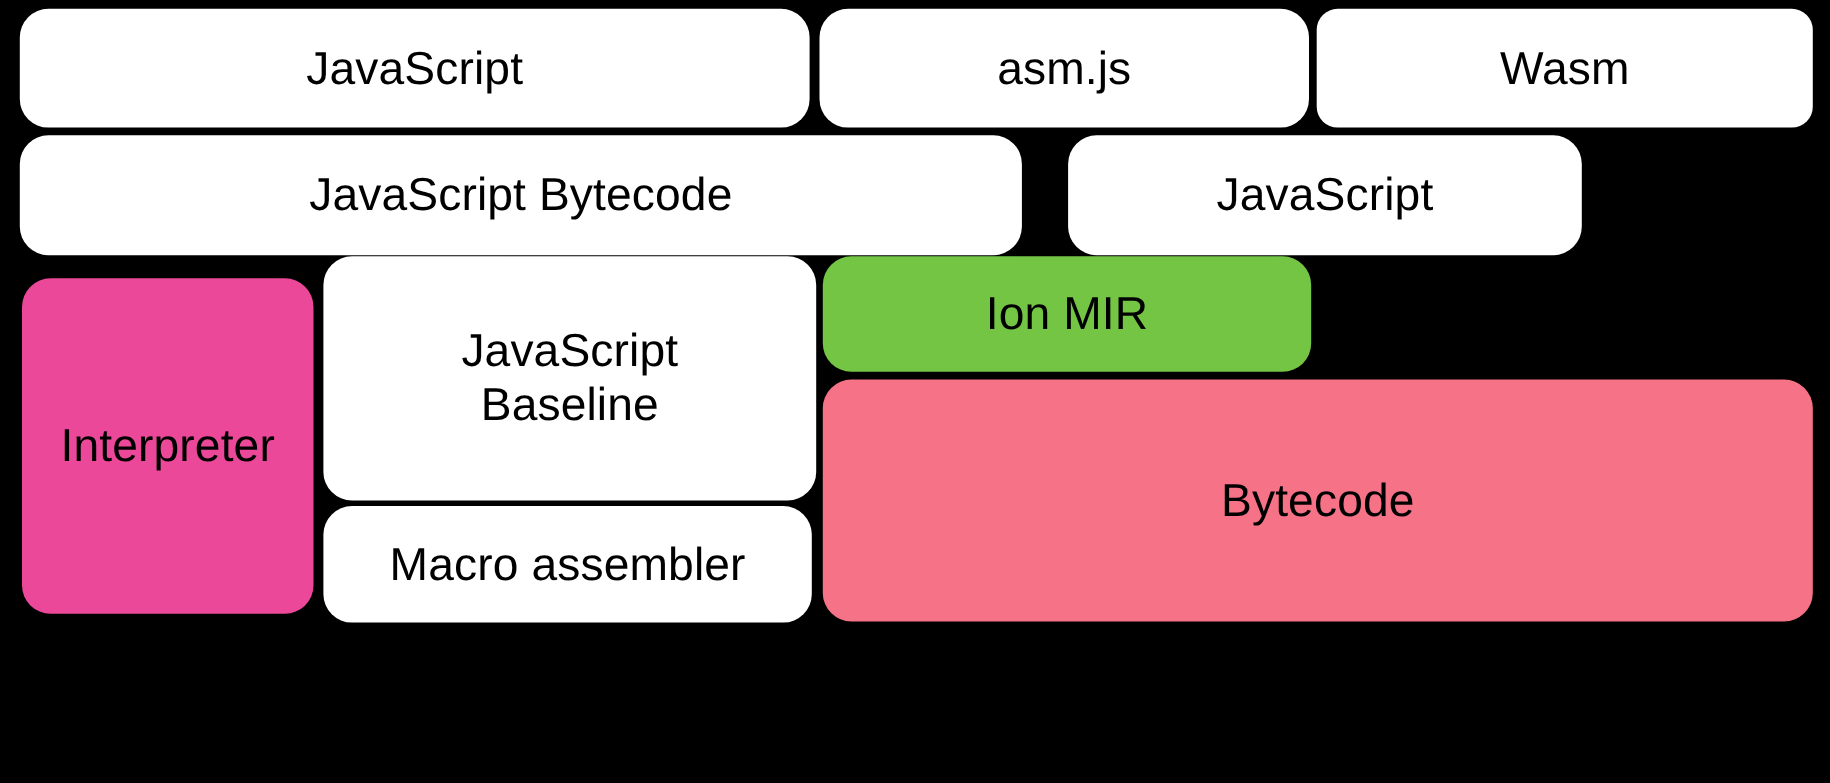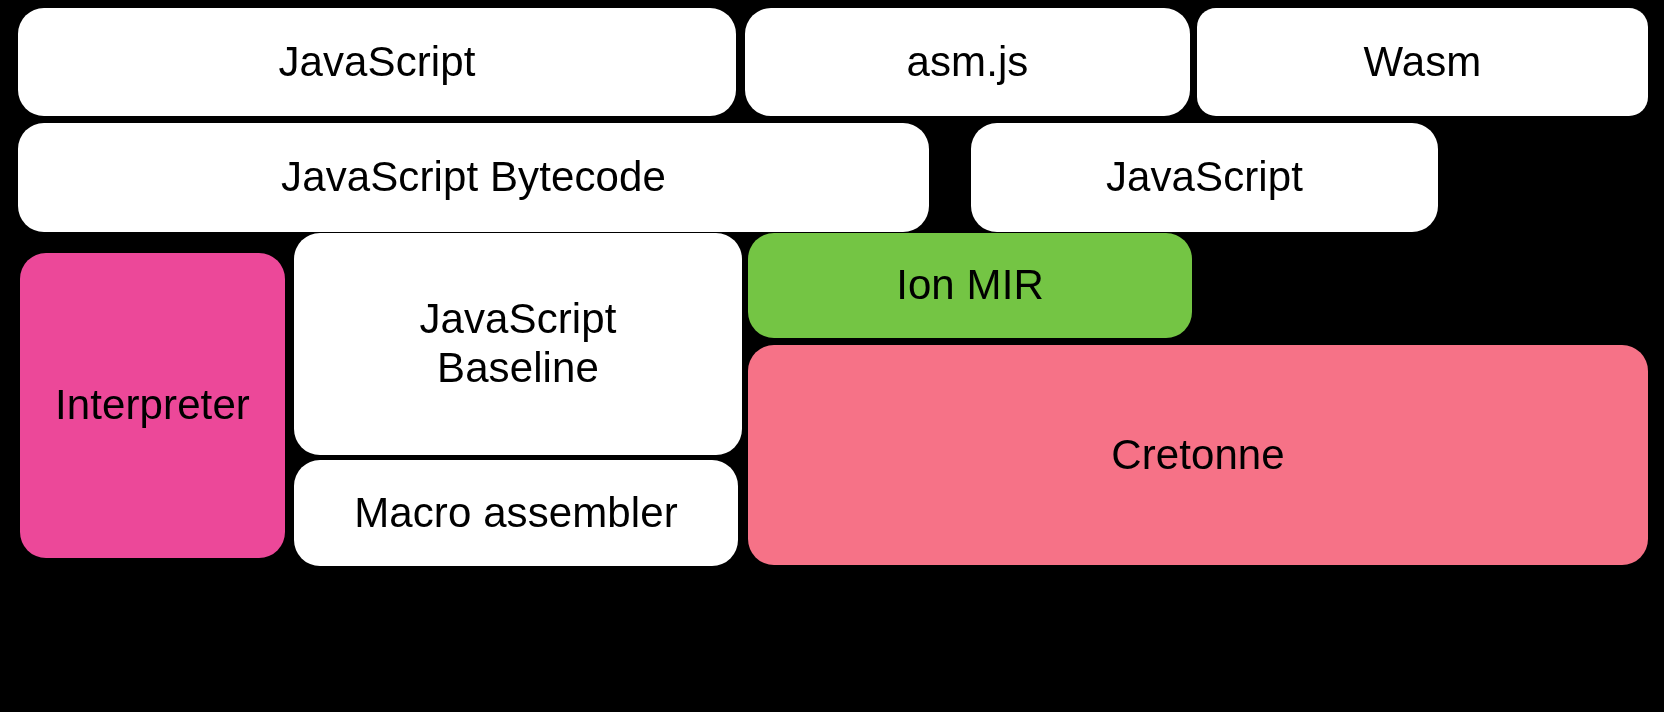--- a/index.html
+++ b/index.html
@@ -45,14 +45,14 @@
     <div class="box fill-white" style="left: 18px; top: 8px; width: 718px; height: 108px;">JavaScript</div>
     <div class="box fill-white" style="left: 745px; top: 8px; width: 445px; height: 108px;">asm.js</div>
     <div class="box fill-white" style="left: 1197px; top: 8px; width: 451px; height: 108px; border-radius: 19px;">Wasm</div>
     <div class="box fill-white" style="left: 18px; top: 123px; width: 911px; height: 109px;">JavaScript Bytecode</div>
     <div class="box fill-white" style="left: 971px; top: 123px; width: 467px; height: 109px;">JavaScript</div>
     <div class="box fill-gray" style="left: 20px; top: 233px; width: 265px; height: 305px;">Interpreter</div>
     <div class="box fill-white" style="left: 294px; top: 233px; width: 448px; height: 222px;">JavaScript
 Baseline</div>
     <div class="box fill-white" style="left: 294px; top: 460px; width: 444px; height: 106px;">Macro assembler</div>
     <div class="box fill-green" style="left: 748px; top: 233px; width: 444px; height: 105px;">Ion MIR</div>
-    <div class="box fill-pink" style="left: 748px; top: 345px; width: 900px; height: 220px;">Cretonne</div>
+    <div class="box fill-pink" style="left: 748px; top: 345px; width: 900px; height: 220px;">Bytecode</div>
   </div>
 
 </body></html>

